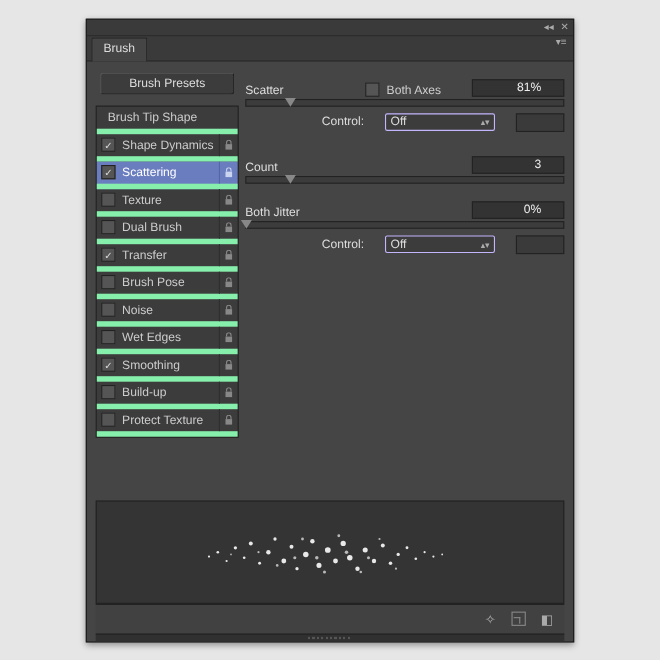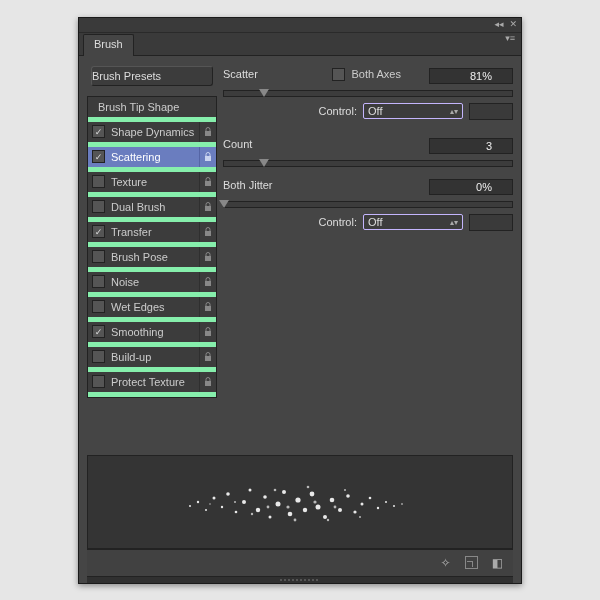--- a/index.html
+++ b/index.html
@@ -77,21 +77,21 @@
   .preset-btn {
     display: block;
     width: 120px;
     margin: 0 auto 10px auto;
     background: #3c3c3c;
     border: 1px solid #222;
     border-top-color: #555;
     border-left-color: #555;
     color: #ddd;
     font-size: 11px;
-    text-align: left;
+    text-align: center;
     padding: 3px 0;
     border-radius: 3px;
   }
   .option-list {
     background: #3c3c3c;
     border: 1px solid #222;
   }
   .opt {
     display: flex;
     align-items: center;
@@ -132,21 +132,21 @@
     flex-shrink: 0;
   }
   .cb.checked::after { content: "✓"; }
   .opt-label { flex: 1; white-space: nowrap; overflow: hidden; }
   .rightcol {
     flex: 1;
     padding-top: 2px;
   }
   .row {
     display: flex;
-    align-items: flex-start;
+    align-items: flex-end;
     height: 20px;
     margin-bottom: 2px;
   }
   .row .label { flex: 1; color: #ddd; }
   .numbox {
     width: 42px;
     background: #333;
     border: 1px solid #222;
     color: #eee;
     font-size: 11px;
@@ -167,21 +167,21 @@
     width: 0;
     height: 0;
     border-left: 5px solid transparent;
     border-right: 5px solid transparent;
     border-top: 8px solid #888;
   }
   .ctrl-row {
     display: flex;
     align-items: center;
     justify-content: flex-end;
-    gap: 6px;
+    gap: 19px;
     margin: 6px 0 18px 0;
   }
   .ctrl-row .clabel { color: #ddd; }
   .dropdown {
     width: 90px;
     background: #3c3c3c;
     border: 1px solid #c4b5fd;
     color: #ddd;
     padding: 1px 4px;
     display: flex;

